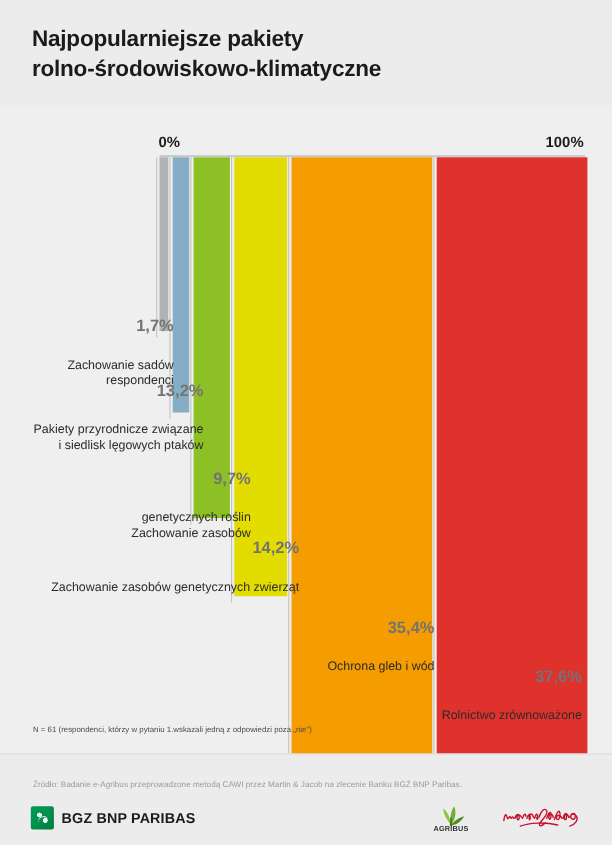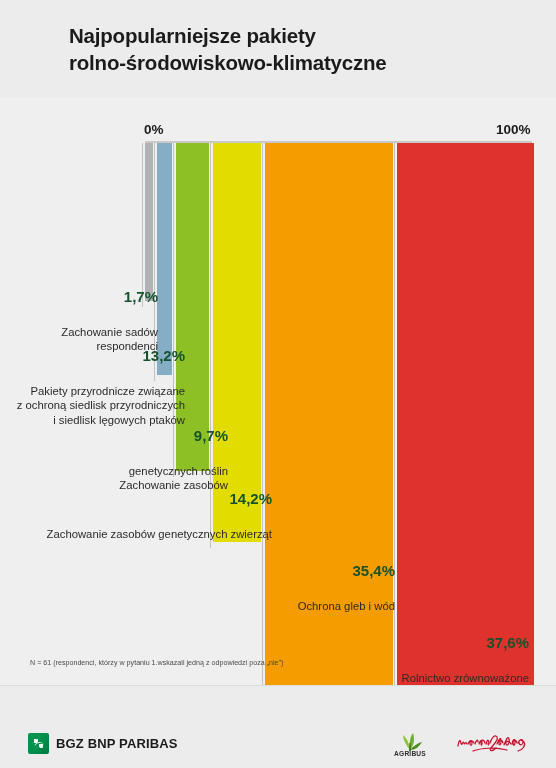--- a/index.html
+++ b/index.html
@@ -13,40 +13,40 @@
   }
   .page{position:relative;width:556px;height:768px;}
 
   
   .header{position:absolute;left:0;top:0;width:556px;height:97px;background:#ececec;}
   .title{
     position:absolute;left:29px;top:22px;width:460px;
     font-size:20.5px;font-weight:bold;line-height:1.34;
     letter-spacing:-0.2px;color:#1b1b1b;
   }
-  .title-line{display:block;margin-left:40px;}
+  .title-line{display:block;}
 
   
   .chart-band{position:absolute;left:0;top:97px;width:556px;height:588px;background:#efefef;}
 
   .axis-label{position:absolute;font-size:13.5px;font-weight:bold;color:#1b1b1b;}
   .axis-zero{left:144px;top:122px;}
   .axis-hundred{left:496px;top:122px;}
 
   
   .top-rule{position:absolute;left:145px;top:141px;width:387px;height:2px;background:#c9c9c9;}
 
   
   .bars{position:absolute;left:0;top:0;width:556px;height:768px;}
   .bar{position:absolute;top:143px;}
   .bar-tick{position:absolute;width:1px;background:#c2c2c2;}
 
   
   .lbl{position:absolute;text-align:right;}
-  .lbl .pct{font-size:15px;font-weight:bold;color:#14532d;line-height:1.12;display:block;}
+  .lbl .pct{font-size:15px;font-weight:bold;color:#737373;line-height:1.12;display:block;}
   .lbl .nm{font-size:11.3px;color:#2b2b2b;line-height:1.30;display:block;margin-top:19px;}
   .lbl .nm span{display:block;}
 
   
   .note{
     position:absolute;left:30px;top:659px;
     font-size:7.1px;color:#4a4a4a;letter-spacing:0.02px;
   }
 
   
@@ -122,21 +122,20 @@
         <span class="pct">1,7%</span>
         <span class="nm">
           <span>Zachowanie sadów</span>
           <span>respondenci</span>
         </span>
       </div>
       <div class="lbl" style="left: 9px; top: 348px; width: 176px;">
         <span class="pct">13,2%</span>
         <span class="nm">
           <span>Pakiety przyrodnicze związane</span>
-          <span>z ochroną siedlisk przyrodniczych</span>
           <span>i siedlisk lęgowych ptaków</span>
         </span>
       </div>
       <div class="lbl" style="left: 88px; top: 428px; width: 140px;">
         <span class="pct">9,7%</span>
         <span class="nm">
           <span>genetycznych roślin</span>
           <span>Zachowanie zasobów</span>
         </span>
       </div>
@@ -145,32 +144,33 @@
         <span class="nm">
           <span>Zachowanie zasobów genetycznych zwierząt</span>
         </span>
       </div>
       <div class="lbl" style="left: 255px; top: 563px; width: 140px;">
         <span class="pct">35,4%</span>
         <span class="nm">
           <span>Ochrona gleb i wód</span>
         </span>
       </div>
-      <div class="lbl" style="left: 349px; top: 635px; width: 180px;">
+      <div class="lbl" style="left: 349px; top: 608px; width: 180px;">
         <span class="pct">37,6%</span>
         <span class="nm">
           <span>Rolnictwo zrównoważone</span>
         </span>
       </div>
     </div>
 
   <div class="note">N = 61 (respondenci, którzy w pytaniu 1.wskazali jedną z odpowiedzi poza „nie")</div>
 
   <div class="footer">
     <div class="divider"></div>
+    <div class="source">Źródło: Badanie e-Agribus przeprowadzone metodą CAWI przez Martin &amp; Jacob na zlecenie Banku BGŻ BNP Paribas.</div>
 
     <div class="brandrow">
 
       <div class="bgz-logo">
         <div class="bgz-mark"></div>
         <div class="bgz-text">BGZ BNP PARIBAS</div>
       </div>
 
       <div class="agribus-logo">
         <svg width="54" height="22" viewBox="0 0 54 22">

